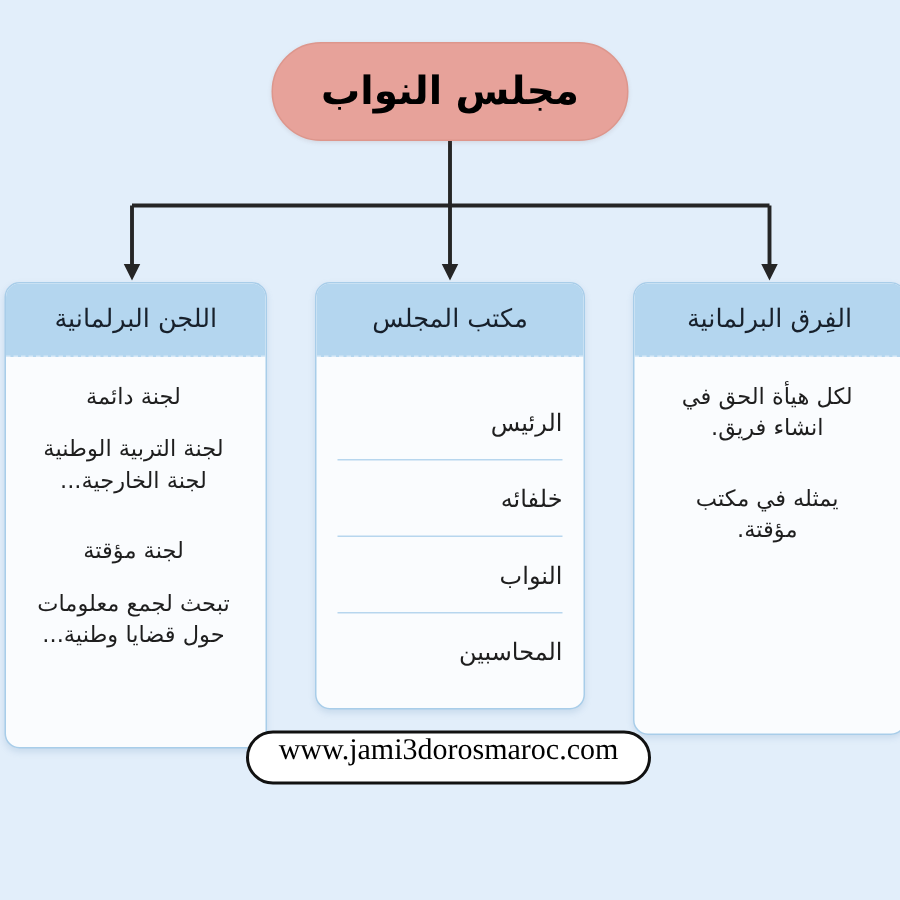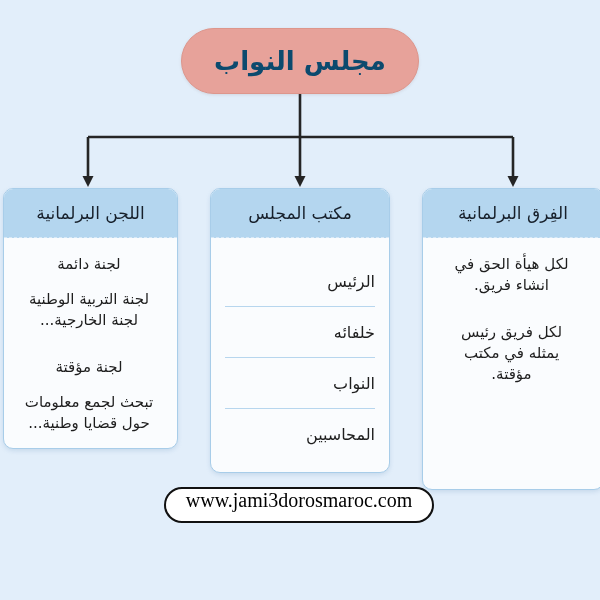--- a/index.html
+++ b/index.html
@@ -18,21 +18,21 @@
     position: absolute;
     left: 181px; top: 28px;
     width: 238px; height: 66px;
     background: #e7a29a;
     border: 1px solid #dd968c;
     border-radius: 34px;
     display: flex; align-items: center; justify-content: center;
     box-shadow: 0 1px 3px rgba(120,90,90,0.15);
   }
   .root-node .label {
-    font-size: 26px; font-weight: bold; color: #0c4a6e;
+    font-size: 26px; font-weight: bold; color: #000000;
   }
 
   
   .connectors { position: absolute; left: 0; top: 0; pointer-events: none; }
 
   
   .col {
     position: absolute;
     border: 1px solid #a8cde9;
     border-radius: 10px;
@@ -41,21 +41,21 @@
     box-shadow: 0 2px 4px rgba(110,150,190,0.22);
   }
   .col-header {
     background: #b4d6ef;
     height: 49px;
     display: flex; align-items: center; justify-content: center;
     font-size: 17px;
     border-bottom: 1px dashed #d8e9f7;
     color: #17202b;
   }
-  .col-left  { left: 3px;   top: 188px; width: 175px; height: 261px; }
+  .col-left  { left: 3px;   top: 188px; width: 175px; height: 311px; }
   .col-mid   { left: 210px; top: 188px; width: 180px; height: 285px; }
   .col-right { left: 422px; top: 188px; width: 182px; height: 302px; }
 
   .col-body { padding: 16px 8px 8px 5px; text-align: center; }
   .para { font-size: 15px; line-height: 21px; margin-bottom: 14px; }
   .para.big-gap { margin-top: 26px; }
 
   
   .mid-list { padding-top: 18px; }
   .mid-item {
@@ -133,21 +133,20 @@
   </div>
 
   <div class="col col-right">
     <div class="col-header" dir="rtl">الفِرق البرلمانية</div>
     <div class="col-body" dir="rtl">
       <div class="para">
         <div>لكل هيأة الحق في</div>
         <div>انشاء فريق.</div>
       </div>
       <div class="para big-gap">
-        <div>لكل فريق رئيس</div>
         <div>يمثله في مكتب</div>
         <div>مؤقتة.</div>
       </div>
     </div>
   </div>
 
   <div class="footer-oval">
     <span>www.jami3dorosmaroc.com</span>
   </div>
 

